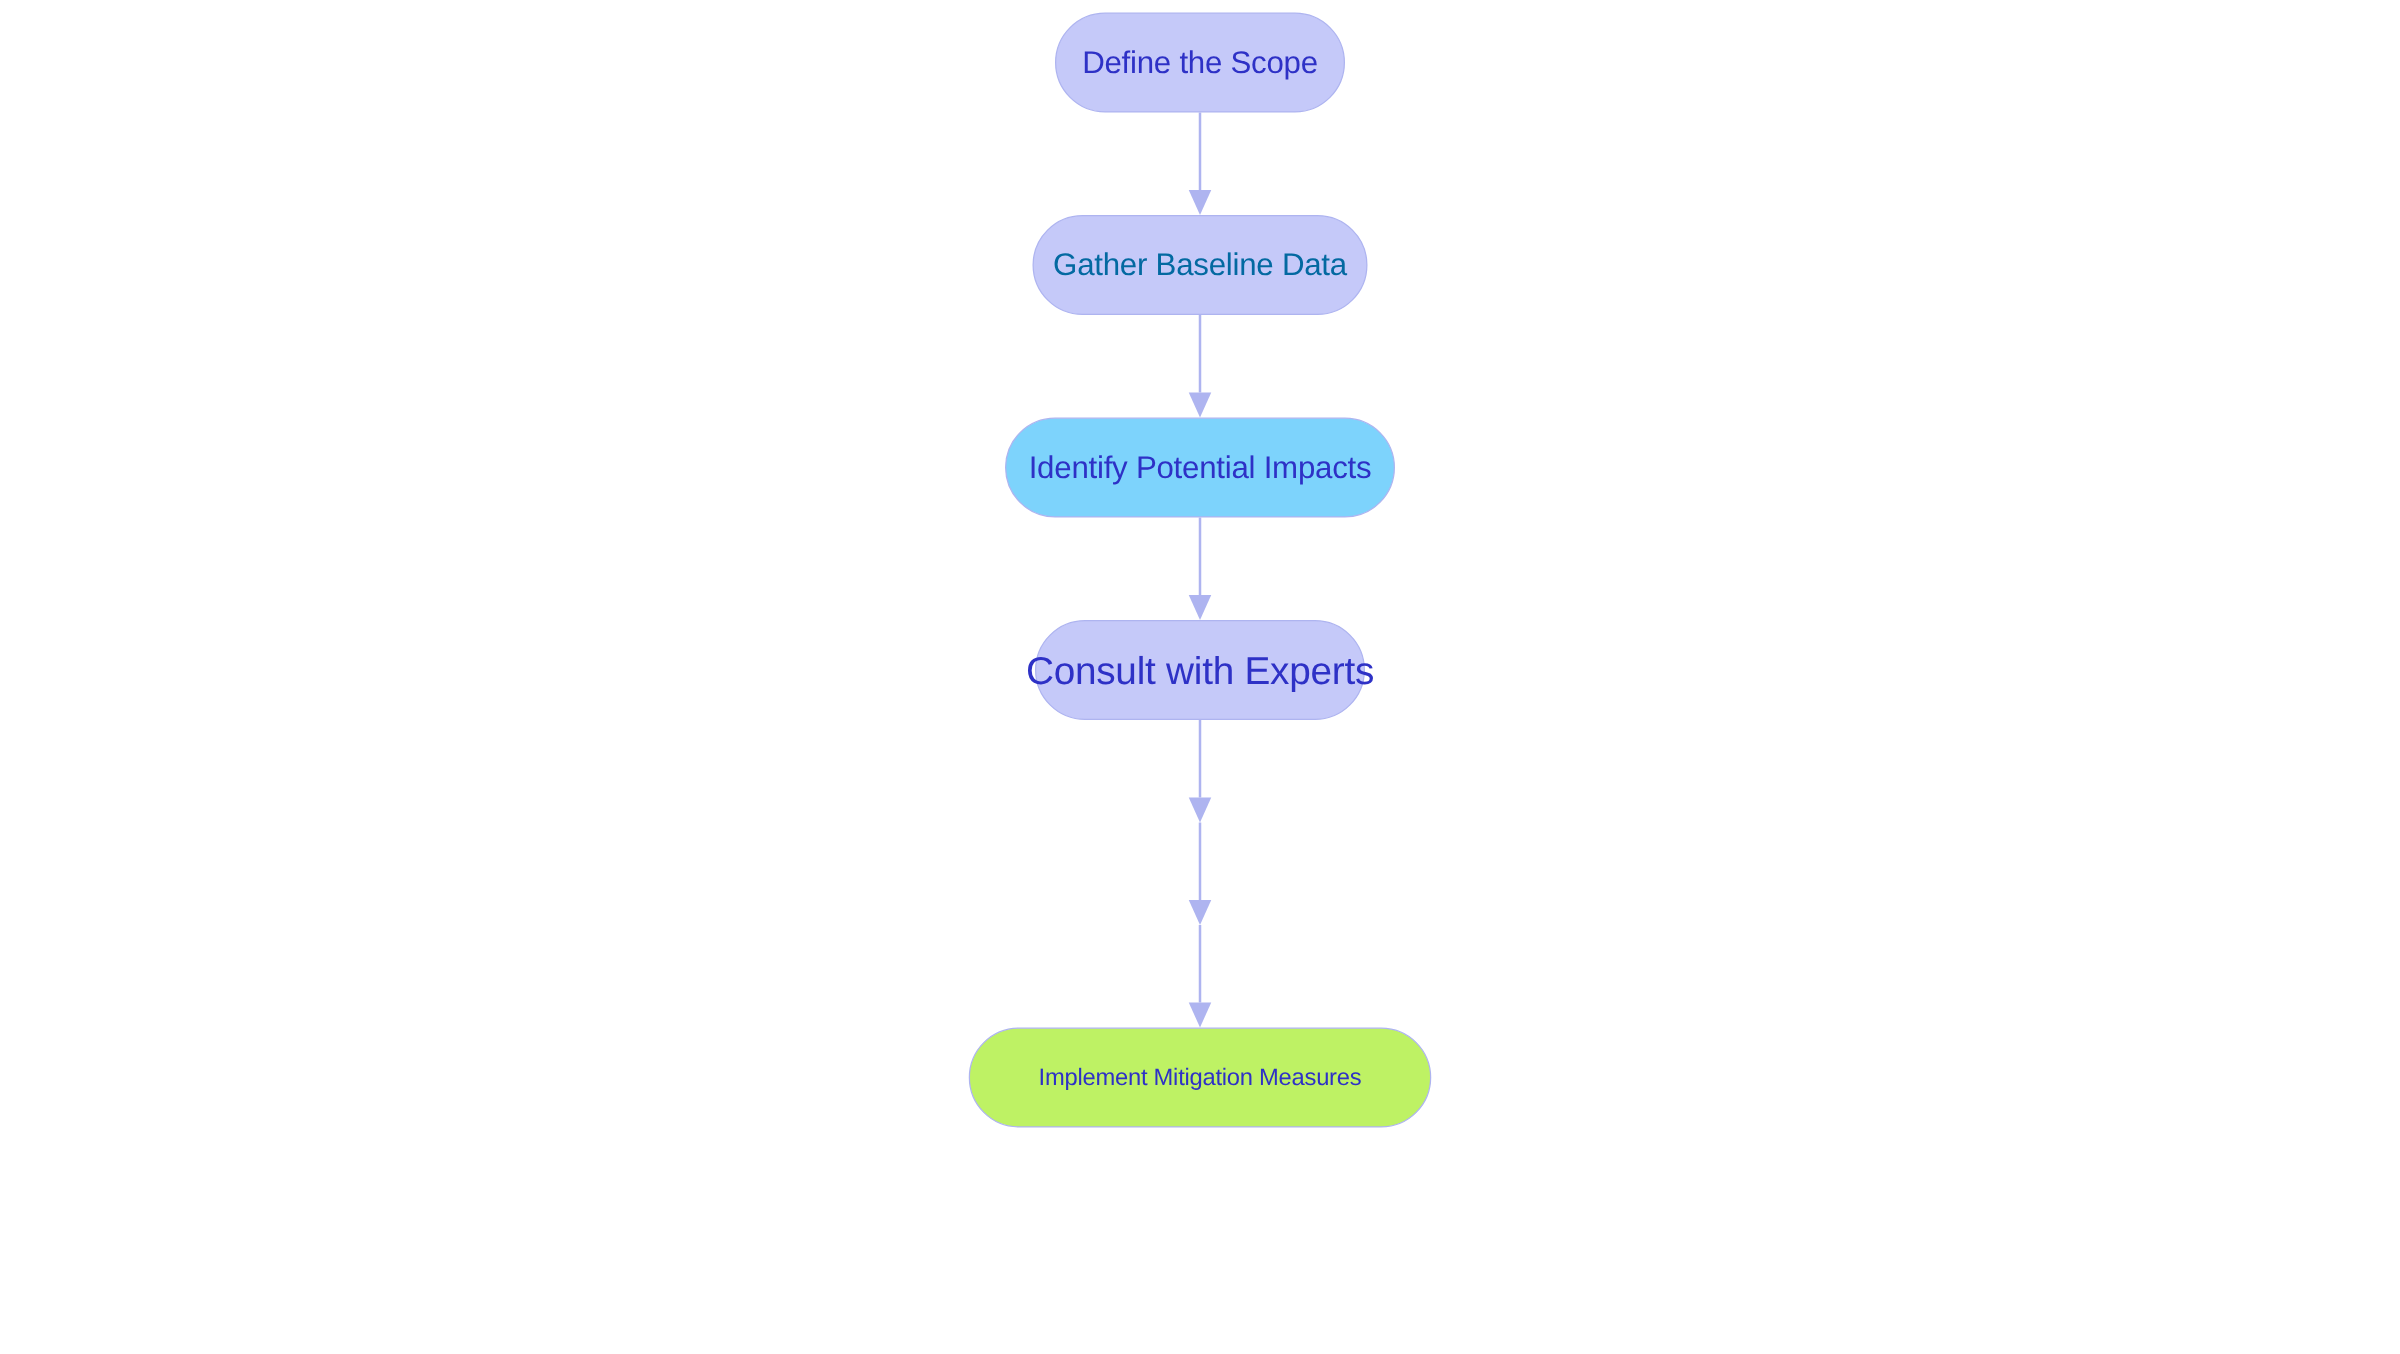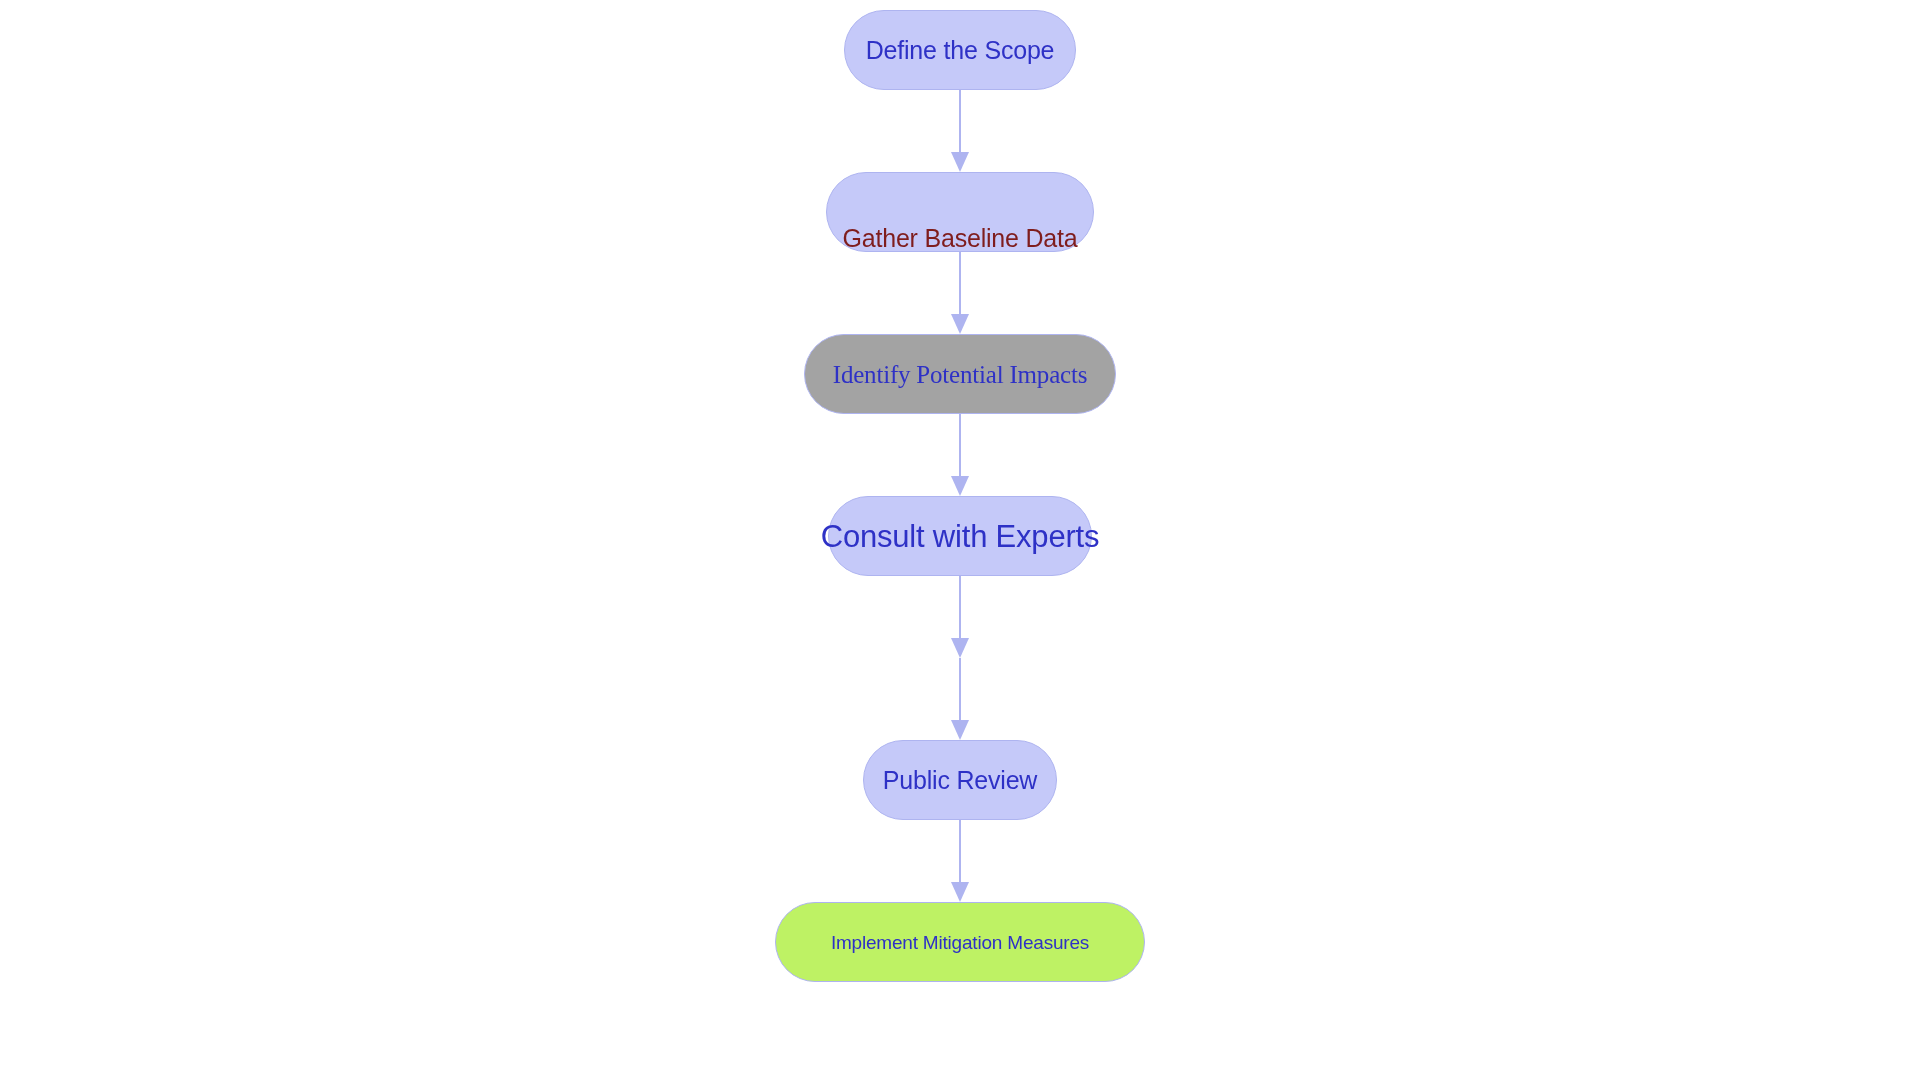--- a/index.html
+++ b/index.html
@@ -89,30 +89,30 @@
 
     <div class="flow-node" style="width: 232px; background: rgb(197, 201, 249); border-color: rgb(174, 180, 240); color: rgb(46, 49, 198); font-size: 25px;">
       <span>Define the Scope</span>
     </div>
 
     <div class="flow-connector">
       <div class="stem" style="background: rgb(174, 180, 240);"></div>
       <div class="arrowhead" style="border-top-color: rgb(174, 180, 240);"></div>
     </div>
 
-    <div class="flow-node" style="width: 268px; background: rgb(197, 201, 249); border-color: rgb(174, 180, 240); color: #7f1d1d; font-size: 25px; align-items: flex-end;">
+    <div class="flow-node" style="width: 268px; background: rgb(197, 201, 249); border-color: rgb(174, 180, 240); color: #0369a1; font-size: 25px;">
       <span>Gather Baseline Data</span>
     </div>
 
     <div class="flow-connector">
       <div class="stem" style="background: rgb(174, 180, 240);"></div>
       <div class="arrowhead" style="border-top-color: rgb(174, 180, 240);"></div>
     </div>
 
-    <div class="flow-node" style="width: 312px; background: #a3a3a3; border-color: rgb(174, 180, 240); color: rgb(46, 49, 198); font-size: 25px; font-family: Liberation Serif, serif;">
+    <div class="flow-node" style="width: 312px; background: #7dd3fc; border-color: rgb(174, 180, 240); color: rgb(46, 49, 198); font-size: 25px;">
       <span>Identify Potential Impacts</span>
     </div>
 
     <div class="flow-connector">
       <div class="stem" style="background: rgb(174, 180, 240);"></div>
       <div class="arrowhead" style="border-top-color: rgb(174, 180, 240);"></div>
     </div>
 
     <div class="flow-node" style="width: 264px; background: rgb(197, 201, 249); border-color: rgb(174, 180, 240); color: rgb(46, 49, 198); font-size: 31px;">
       <span>Consult with Experts</span>
@@ -122,23 +122,20 @@
       <div class="stem" style="background: rgb(174, 180, 240);"></div>
       <div class="arrowhead" style="border-top-color: rgb(174, 180, 240);"></div>
     </div>
 
 
     <div class="flow-connector">
       <div class="stem" style="background: rgb(174, 180, 240);"></div>
       <div class="arrowhead" style="border-top-color: rgb(174, 180, 240);"></div>
     </div>
 
-    <div class="flow-node" style="width: 194px; background: rgb(197, 201, 249); border-color: rgb(174, 180, 240); color: rgb(46, 49, 198); font-size: 25px;">
-      <span>Public Review</span>
-    </div>
 
     <div class="flow-connector">
       <div class="stem" style="background: rgb(174, 180, 240);"></div>
       <div class="arrowhead" style="border-top-color: rgb(174, 180, 240);"></div>
     </div>
 
     <div class="flow-node" style="width: 370px; background: #bef264; border-color: rgb(174, 180, 240); color: rgb(46, 49, 198); font-size: 19px;">
       <span>Implement Mitigation Measures</span>
     </div>
 

